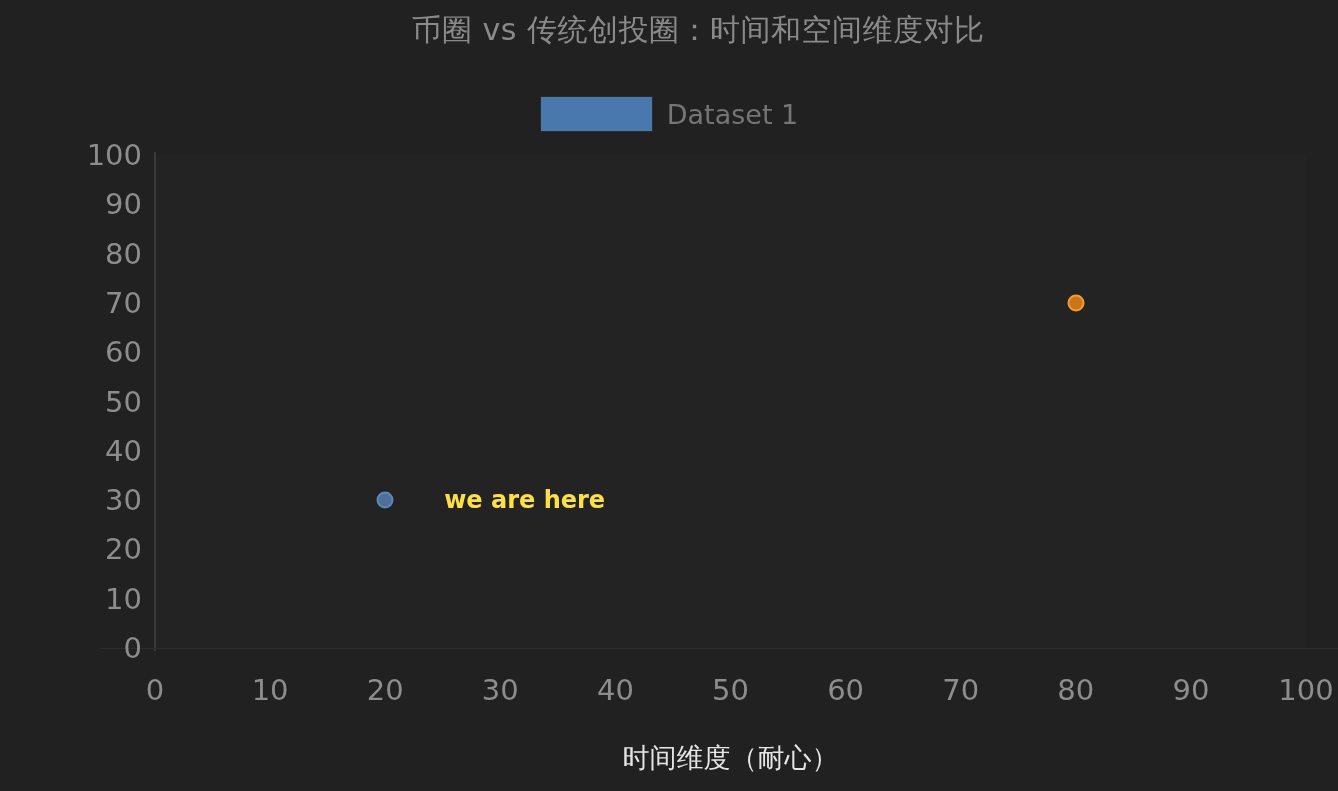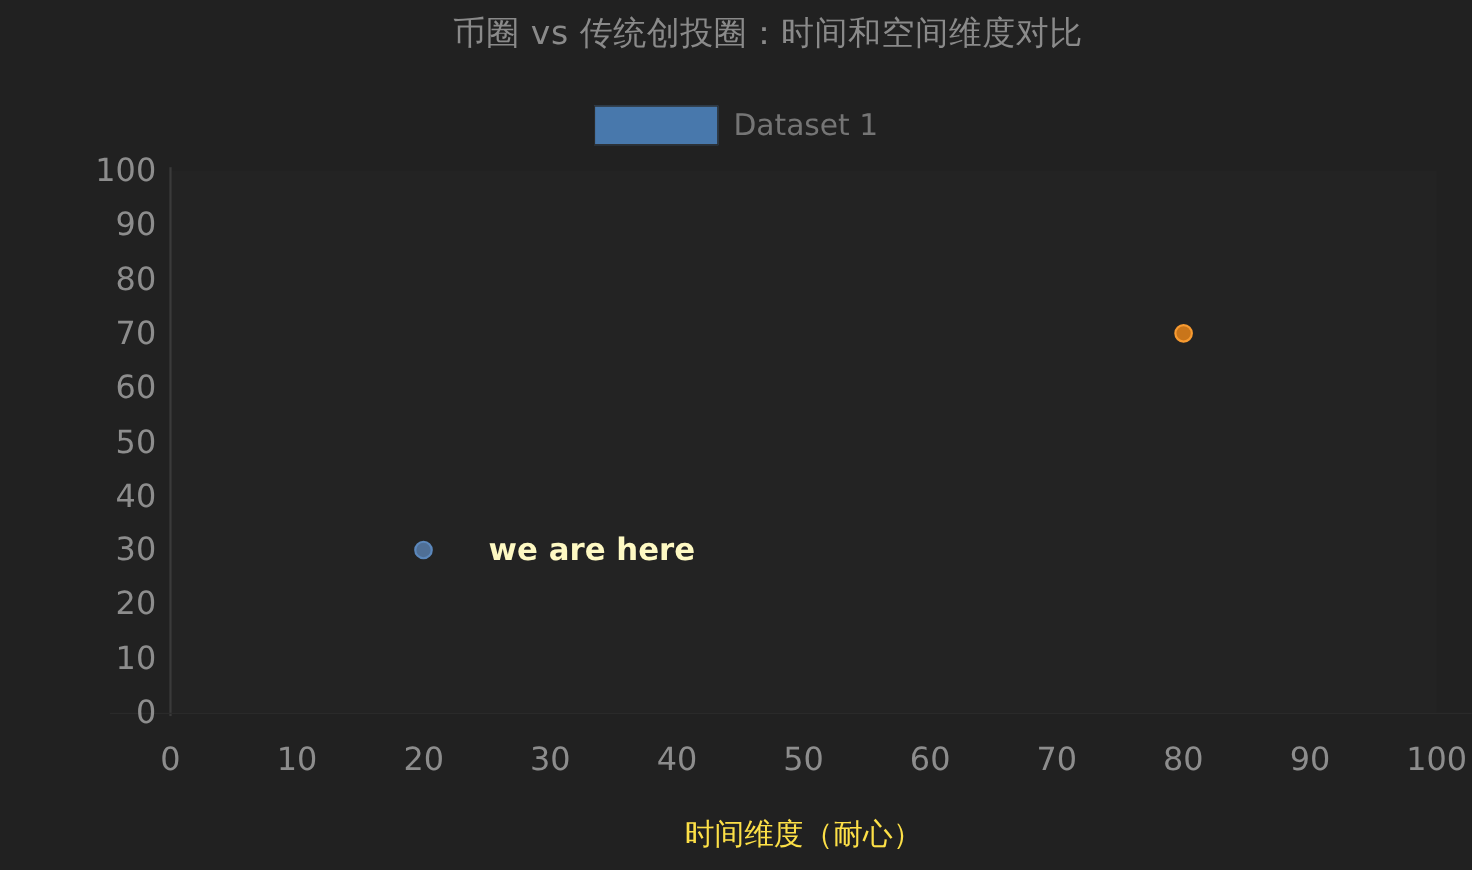--- a/index.html
+++ b/index.html
@@ -119,21 +119,21 @@
     top: 155px;
     width: 340px;
     height: 493px;
   }
   #xlabel {
     position: absolute;
     left: 155px;
     top: 740px;
     width: 1151px;
     text-align: center;
-    color: #fde047;
+    color: #e5e5e5;
     font-size: 27px;
     white-space: nowrap;
   }
 
   
   .point {
     position: absolute;
     border-radius: 50%;
     box-sizing: border-box;
     transform: translate(-50%, -50%);
@@ -145,22 +145,22 @@
     border: 2px solid #5b87bb;
   }
   .point-orange {
     width: 17px;
     height: 17px;
     background: #c9751a;
     border: 2px solid #f79a30;
   }
   .point-annotation {
     position: absolute;
-    color: #fef9c3;
-    font-size: 28px;
+    color: #fde047;
+    font-size: 24px;
     font-weight: 600;
     white-space: nowrap;
     transform: translateY(-50%);
   }
 </style>
 </head>
 <body>
 
 <div id="figure">
 

